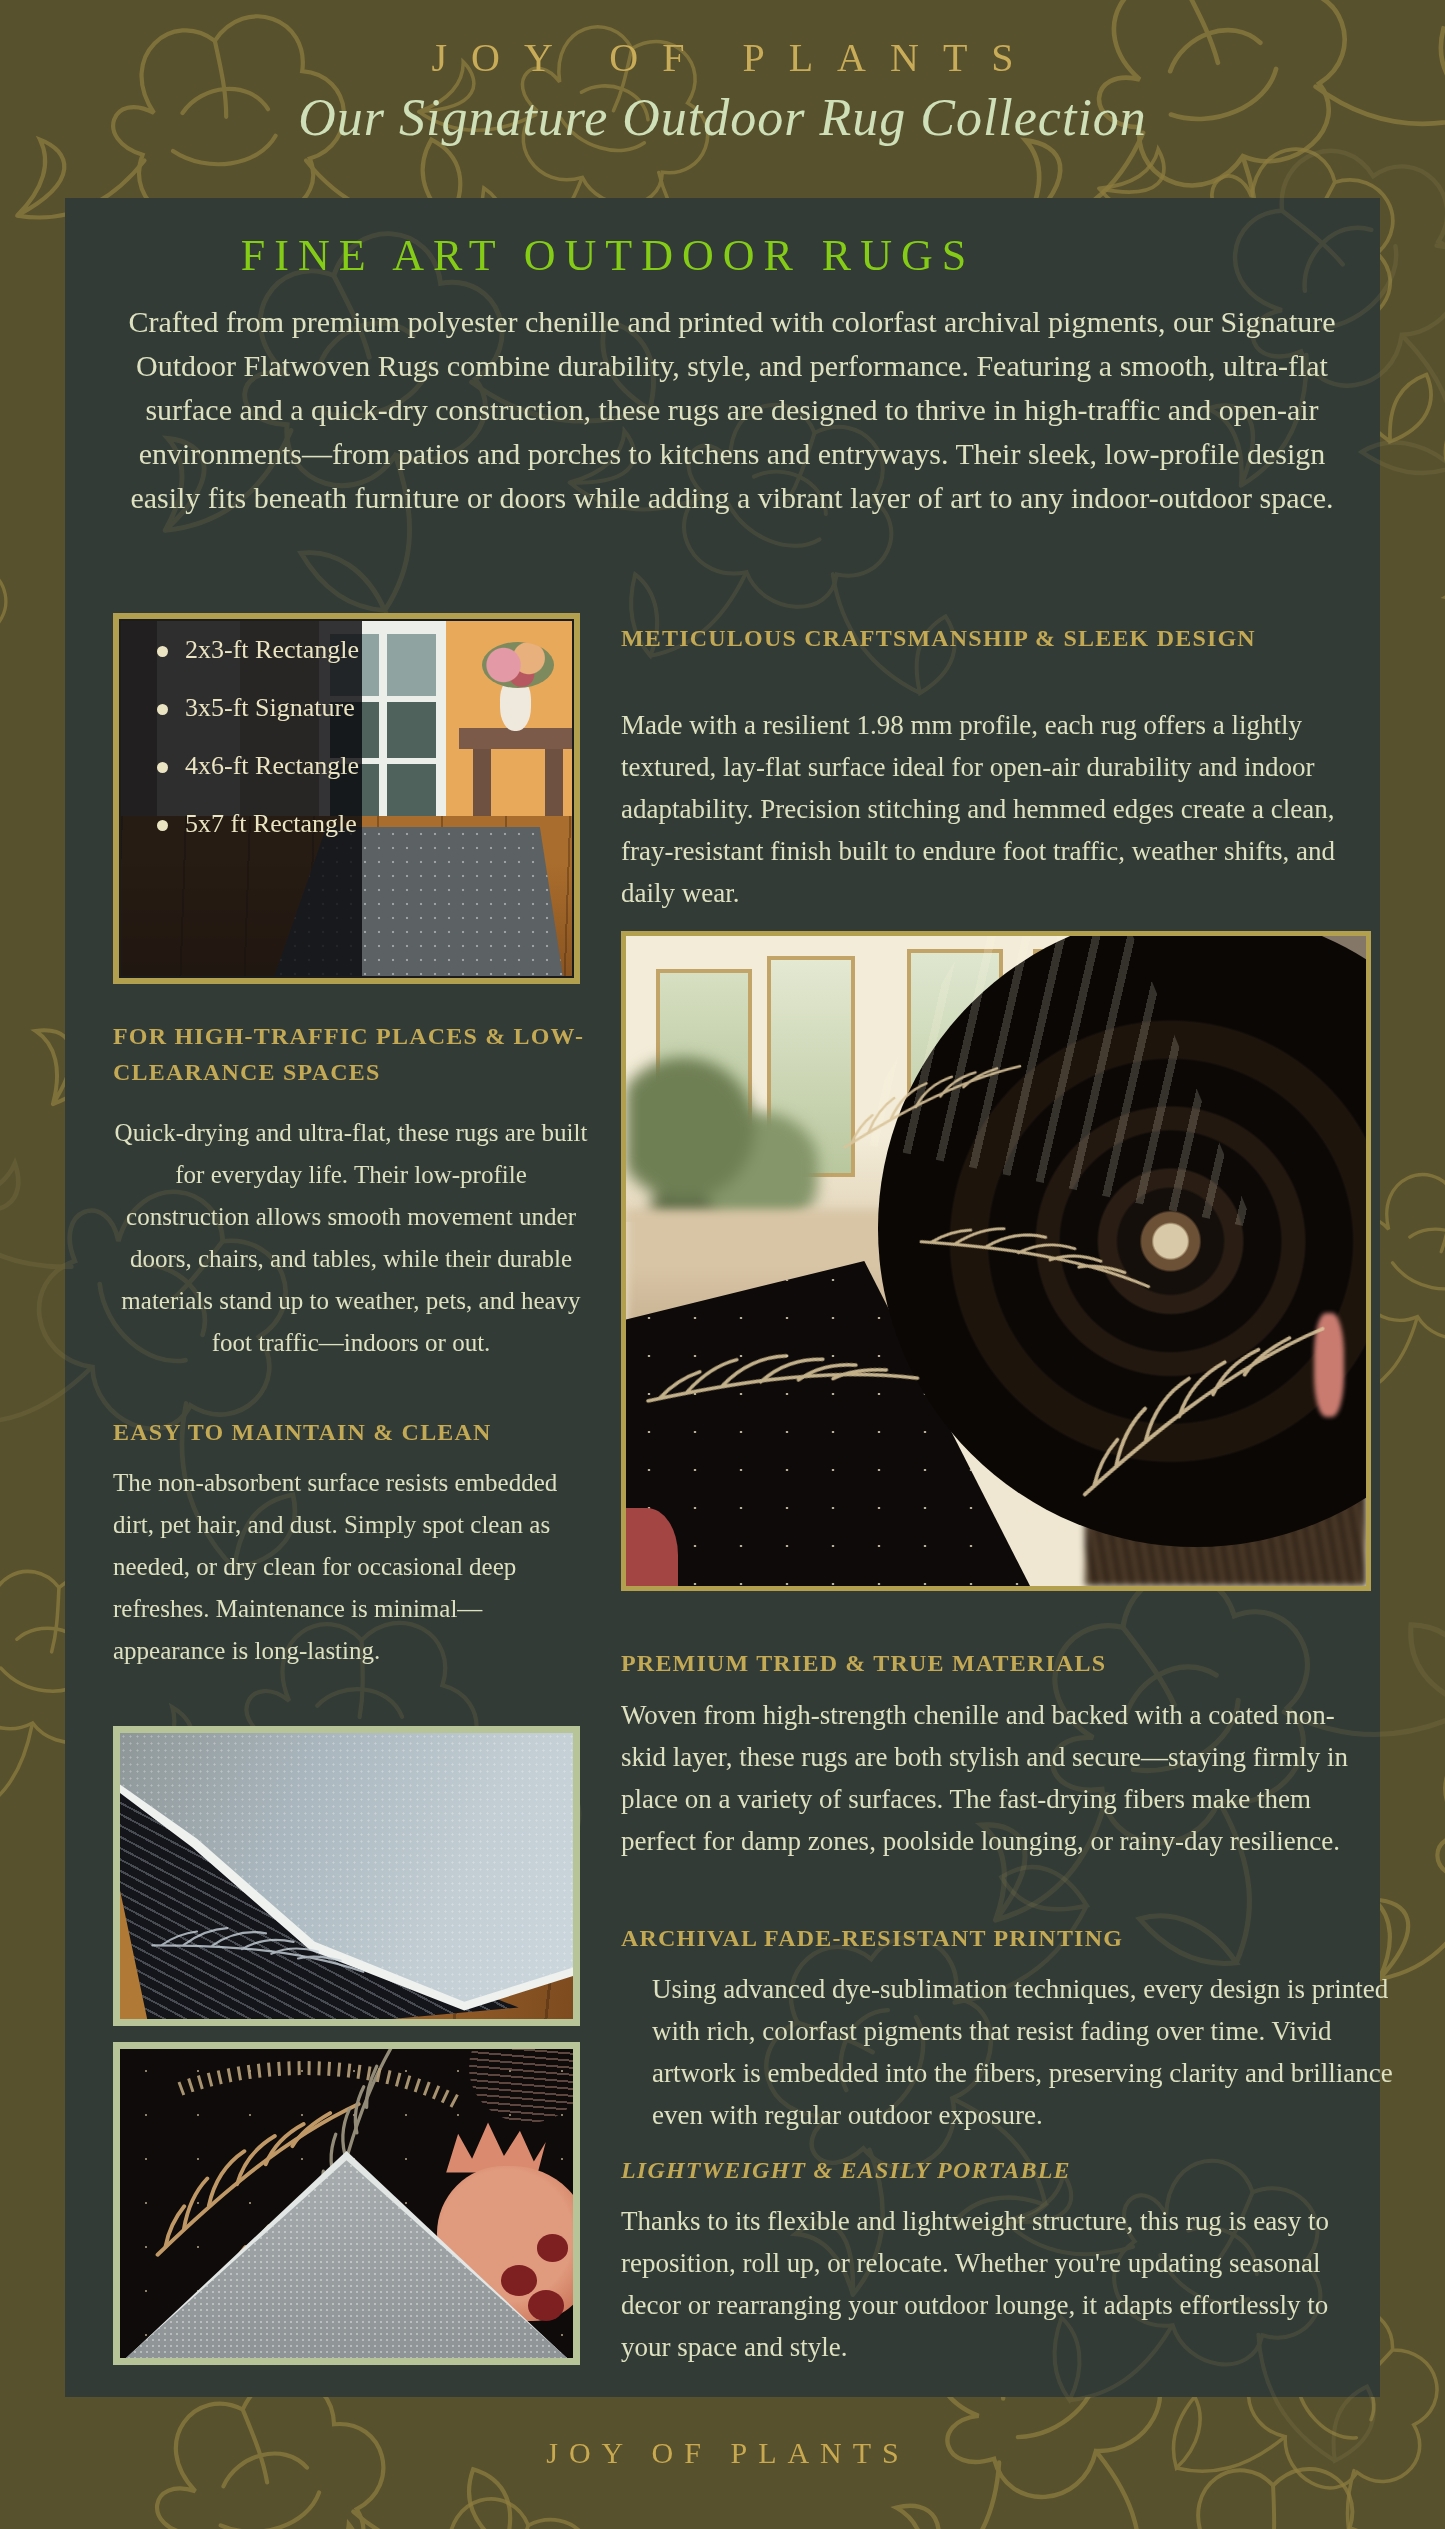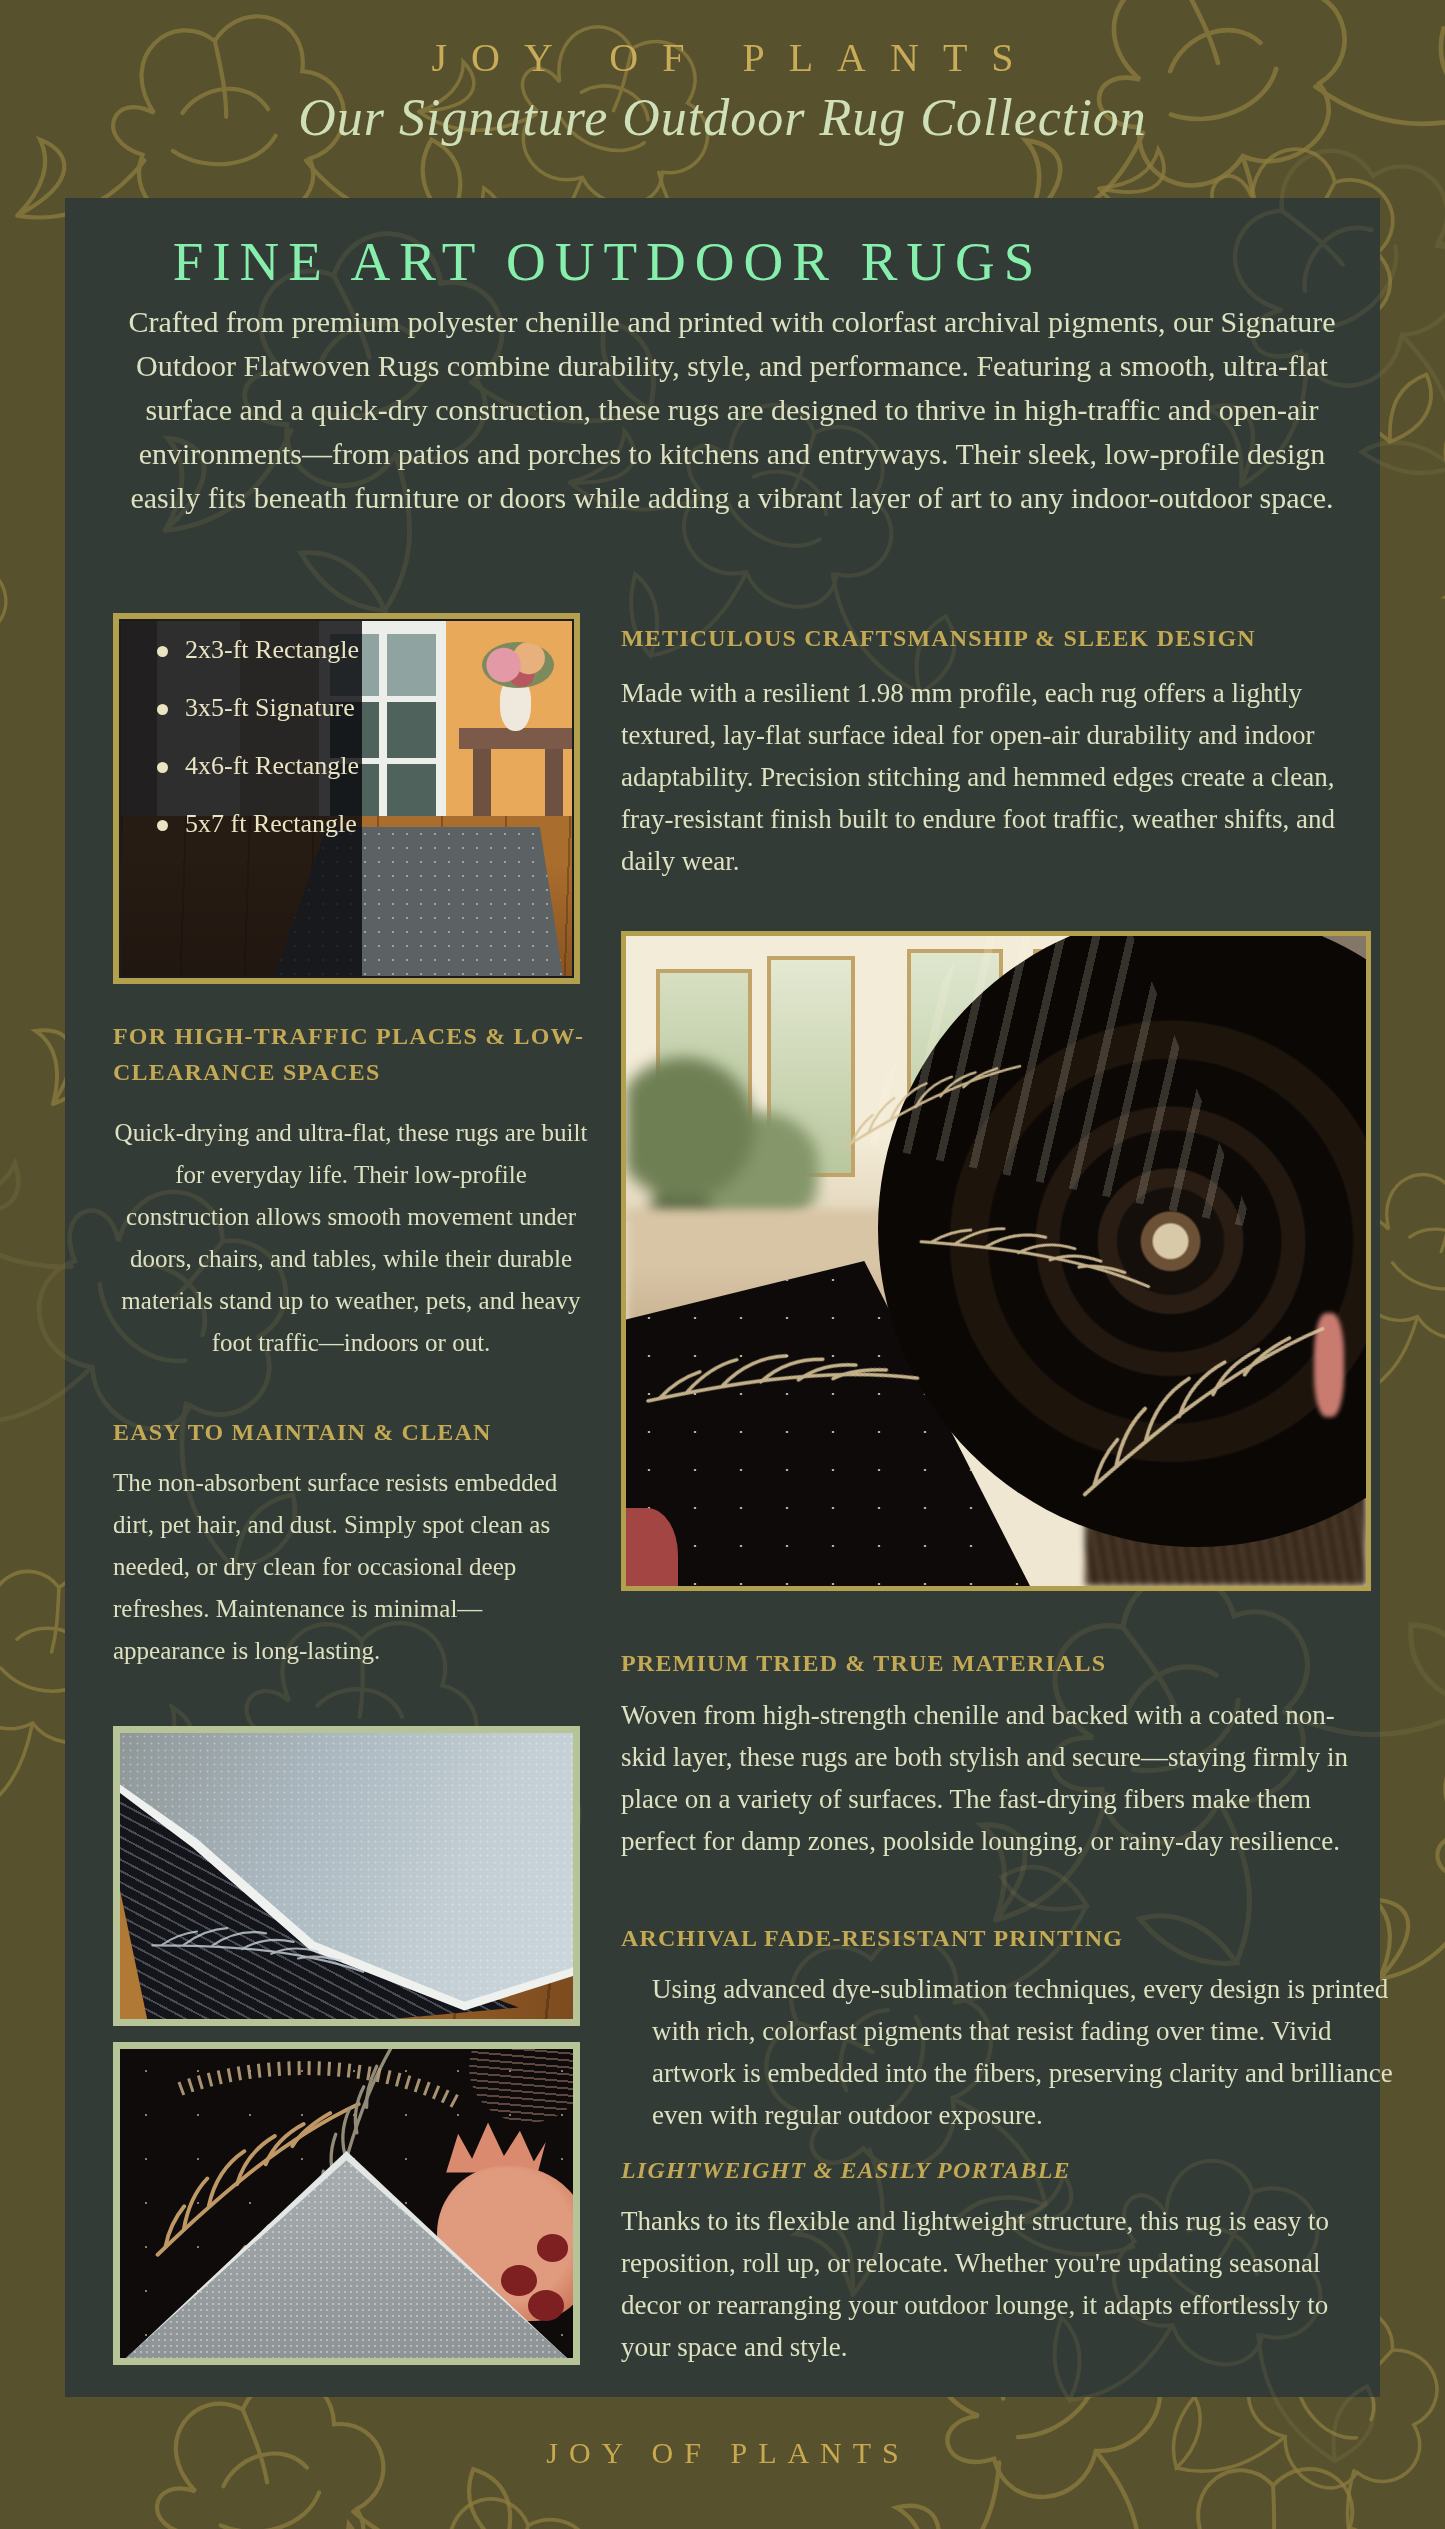--- a/index.html
+++ b/index.html
@@ -13,33 +13,33 @@
   .flora-panel use{stroke:#9c9058;stroke-width:2.2;opacity:.16;}
 
   
   .brand{left:0;top:34px;width:100%;text-align:center;color:#c9ac58;
          font-size:40px;letter-spacing:24px;text-indent:24px;font-weight:400;}
   .subtitle{left:0;top:88px;width:100%;text-align:center;color:#cfe0b8;
             font-style:italic;font-size:52px;letter-spacing:1px;}
 
   
   .panel{left:65px;top:198px;width:1315px;height:2199px;background:#323b36;}
-  .panel-title{left:65px;top:230px;width:1077px;text-align:center;color:#86efac;
-               font-size:55px;letter-spacing:9px;text-indent:9px;z-index:3;}
+  .panel-title{left:65px;top:230px;width:1077px;text-align:center;color:#84cc16;
+               font-size:44px;letter-spacing:9px;text-indent:9px;z-index:3;}
   .intro{left:102px;top:300px;width:1260px;text-align:center;color:#dde1c0;
          font-size:30px;line-height:44px;z-index:3;}
 
   h3.sec{margin:0;font-size:24px;font-weight:bold;letter-spacing:1.2px;
          color:#c4a954;line-height:36px;z-index:3;}
   p.sec{margin:0;color:#dde1c0;z-index:3;}
   .col-r{width:757px;font-size:27px;line-height:42px;}
   .col-l{width:476px;font-size:25px;line-height:42px;}
 
   .h-s1{left:621px;top:620px;width:760px;}
-  .b-s1{left:621px;top:672px;}
+  .b-s1{left:621px;top:704px;}
   .h-s2{left:113px;top:1018px;width:486px;}
   .b-s2{left:113px;top:1112px;text-align:center;}
   .h-s3{left:113px;top:1414px;width:486px;}
   .b-s3{left:113px;top:1462px;}
   .h-s4{left:621px;top:1645px;width:760px;}
   .b-s4{left:621px;top:1694px;}
   .h-s5{left:621px;top:1920px;width:760px;}
   .b-s5{left:652px;top:1968px;}
   .h-s6{left:621px;top:2152px;width:760px;font-style:italic;}
   .b-s6{left:621px;top:2200px;}

